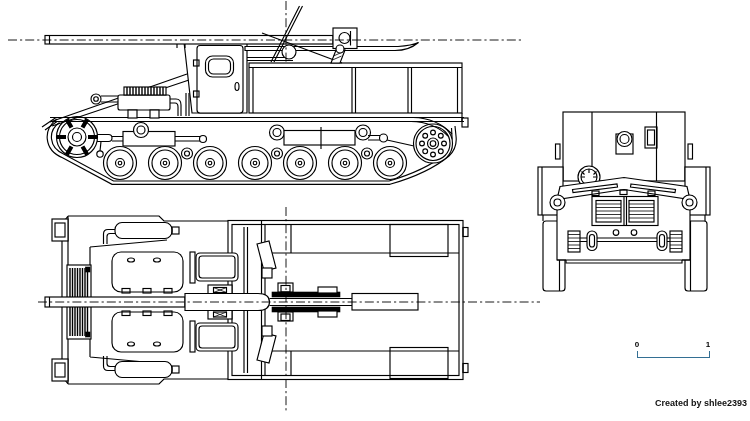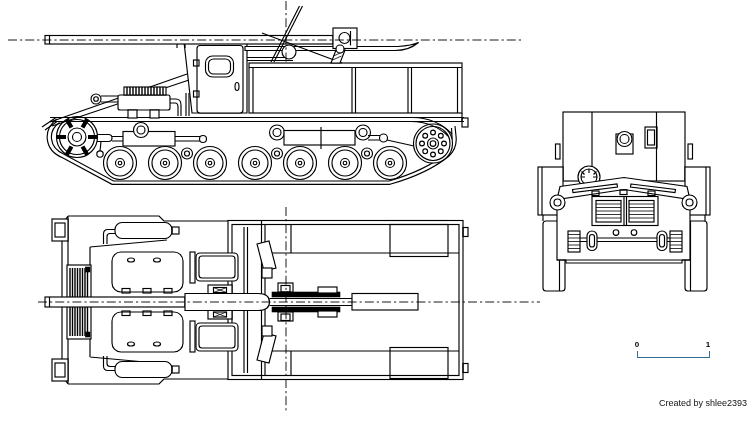--- a/index.html
+++ b/index.html
@@ -18,21 +18,21 @@
   #bp .d{fill:var(--line-color);stroke-width:.6;}
   #bp .cl{stroke-dasharray:9,3,2.2,3;stroke-width:.9;fill:none;}
   #bp .spk{stroke-width:4.2;}
   #bp .fine{stroke-width:.8;}
   #bp .dense{stroke-width:1.4;}
   .scale-label{position:absolute;font-size:8px;font-weight:bold;color:#000;width:10px;text-align:center;}
   .scale-bracket{position:absolute;left:637px;top:351px;width:71px;height:6px;
     border-left:1.5px solid var(--scale-color);
     border-right:1.5px solid var(--scale-color);
     border-bottom:1.5px solid var(--scale-color);}
-  .credit{position:absolute;right:3px;top:398px;font-size:9px;font-weight:normal;color:var(--credit-color);letter-spacing:0px;}
+  .credit{position:absolute;right:3px;top:398px;font-size:9px;font-weight:bold;color:var(--credit-color);letter-spacing:0px;}
 </style>
 </head>
 <body>
 
 <div class="canvas">
 
 <svg id="bp" width="750" height="421" viewBox="0 0 750 421">
 
   <defs>
     <g id="rw">

